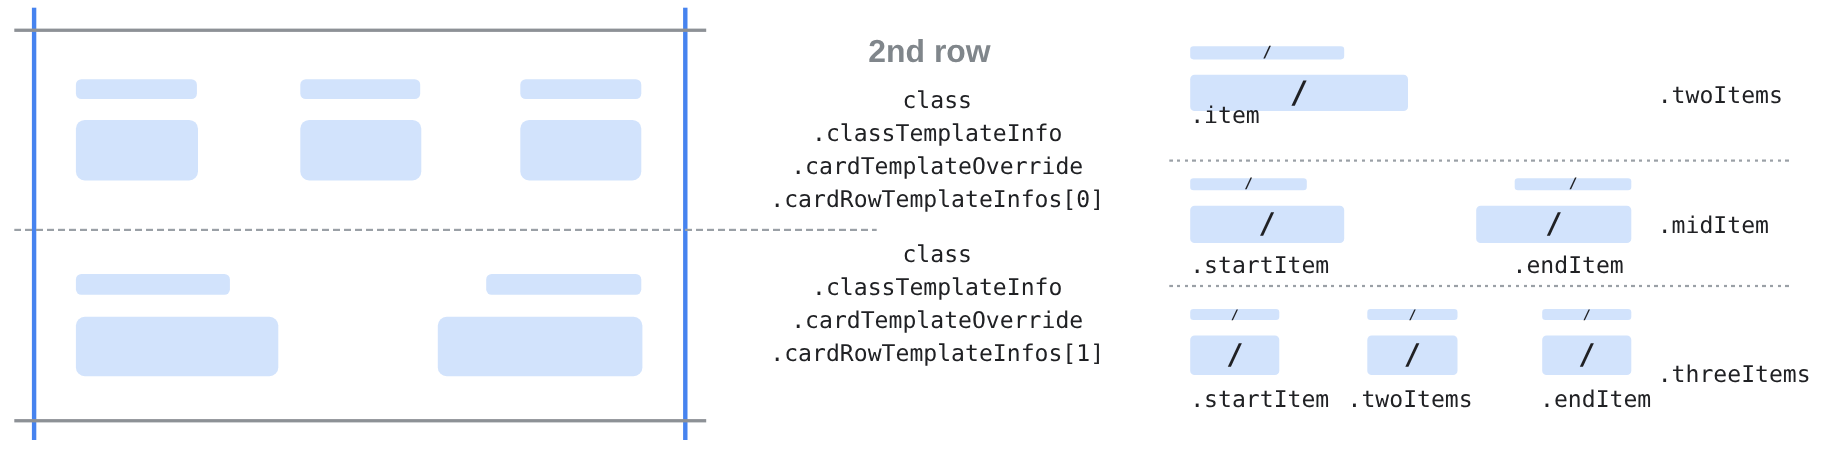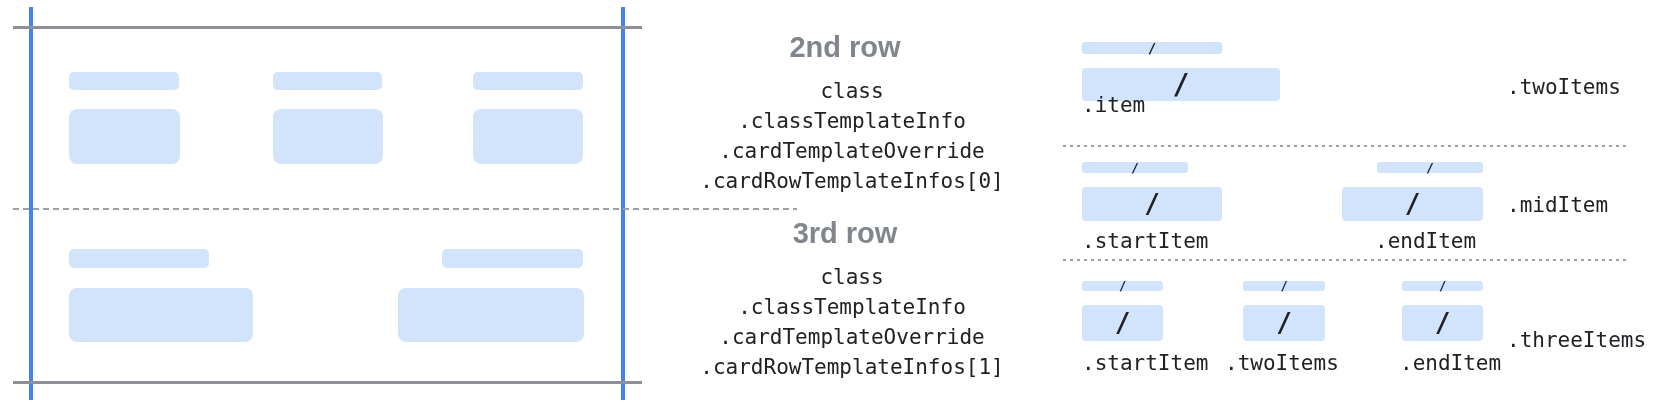--- a/index.html
+++ b/index.html
@@ -71,21 +71,20 @@
 
   <div class="ann" style="left:650px;top:30px">
     <div class="ann-title">2nd row</div>
     <div class="code-line">class</div>
     <div class="code-line">.classTemplateInfo</div>
     <div class="code-line">.cardTemplateOverride</div>
     <div class="code-line">.cardRowTemplateInfos[0]</div>
   </div>
 
   <div class="ann" style="left:650px;top:216px">
-    <div class="ann-title">3rd row</div>
     <div class="code-line">class</div>
     <div class="code-line">.classTemplateInfo</div>
     <div class="code-line">.cardTemplateOverride</div>
     <div class="code-line">.cardRowTemplateInfos[1]</div>
   </div>
 
   <div>
     <div class="bar r3" style="left:1082px;top:42px;width:140px;height:12px">
       <span class="slash s14">/</span>
     </div>

